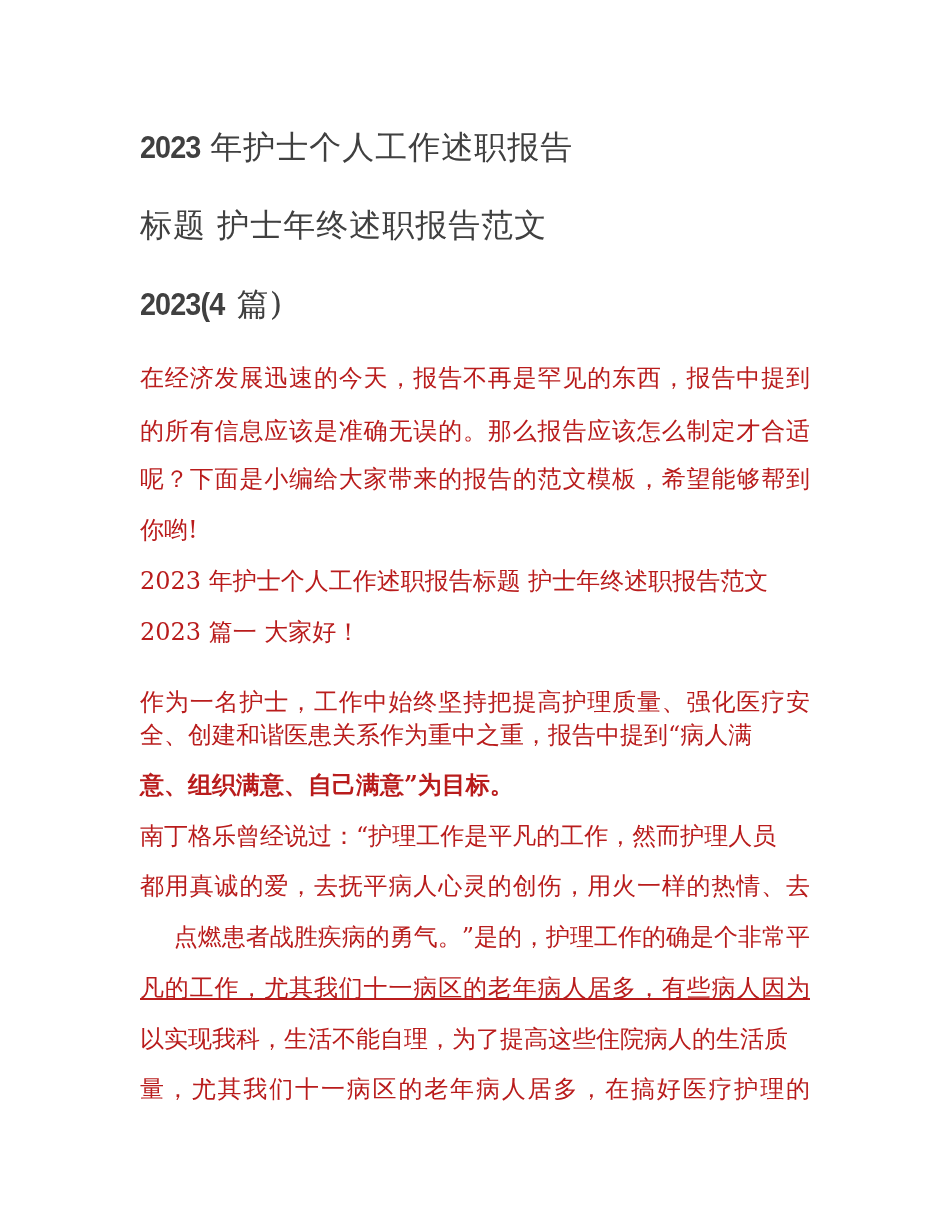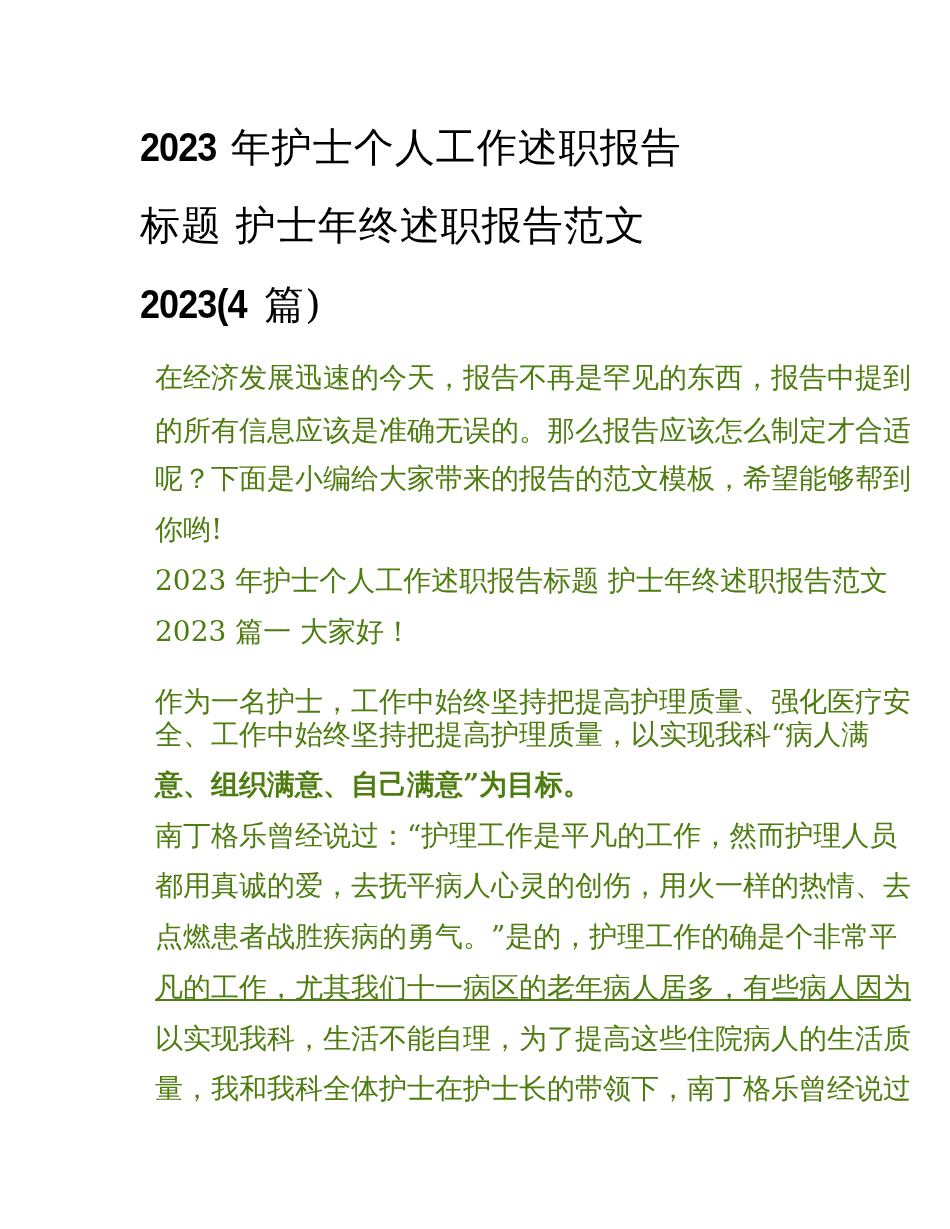--- a/index.html
+++ b/index.html
@@ -17,46 +17,46 @@
     }
     .page {
       position: absolute;
       left: 0; top: 0;
       width: 950px; height: 1229px;
       background: #ffffff;
     }
     .title-line {
       position: absolute;
       left: 140px;
-      font-size: 40px;
+      font-size: 32px;
       line-height: 60px;
       height: 60px;
       white-space: nowrap;
       letter-spacing: 1px;
-      color: #000000;
+      color: #404040;
     }
     .title-line .num {
       font-family: "Liberation Sans", "DejaVu Sans", sans-serif;
       font-weight: bold;
       letter-spacing: -1px;
       font-stretch: condensed;
       display: inline-block;
       transform: scaleX(0.9);
       transform-origin: left center;
       margin-right: -8px;
     }
     .body-line {
       position: absolute;
-      left: 155px;
+      left: 140px;
       width: 670px;
-      font-size: 28px;
+      font-size: 24px;
       line-height: 34px;
       height: 34px;
       white-space: nowrap;
-      color: #4d7c0f;
+      color: #b91c1c;
     }
     .body-line.justify {
       text-align: justify;
       text-align-last: justify;
     }
   </style>
 </head>
 <body>
 
 <div class="page">
@@ -80,26 +80,26 @@
     <div class="body-line" style="top:513px;">你哟!</div>
   </div>
 
   <div>
     <div class="body-line" style="top:564px;">2023 年护士个人工作述职报告标题 护士年终述职报告范文</div>
     <div class="body-line" style="top:615px;">2023 篇一 大家好！</div>
   </div>
 
   <div>
     <div class="body-line justify" style="top:666px;margin-top:19px;">作为一名护士，工作中始终坚持把提高护理质量、强化医疗安</div>
-    <div class="body-line" style="top:718px;">全、工作中始终坚持把提高护理质量，以实现我科“病人满</div>
+    <div class="body-line" style="top:718px;">全、创建和谐医患关系作为重中之重，报告中提到“病人满</div>
     <div class="body-line" style="top:768px;font-weight:bold;">意、组织满意、自己满意”为目标。</div>
   </div>
 
   <div>
     <div class="body-line" style="top:819px;">南丁格乐曾经说过：“护理工作是平凡的工作，然而护理人员</div>
     <div class="body-line justify" style="top:869px;">都用真诚的爱，去抚平病人心灵的创伤，用火一样的热情、去</div>
     <div class="body-line" style="top:920px;text-align:right;">点燃患者战胜疾病的勇气。”是的，护理工作的确是个非常平</div>
     <div class="body-line justify" style="top:971px;text-decoration:underline;">凡的工作，尤其我们十一病区的老年病人居多，有些病人因为</div>
     <div class="body-line" style="top:1022px;">以实现我科，生活不能自理，为了提高这些住院病人的生活质</div>
-    <div class="body-line justify" style="top:1072px;">量，我和我科全体护士在护士长的带领下，南丁格乐曾经说过</div>
+    <div class="body-line justify" style="top:1072px;">量，尤其我们十一病区的老年病人居多，在搞好医疗护理的</div>
   </div>
 
 </div>
 
 </body></html>

